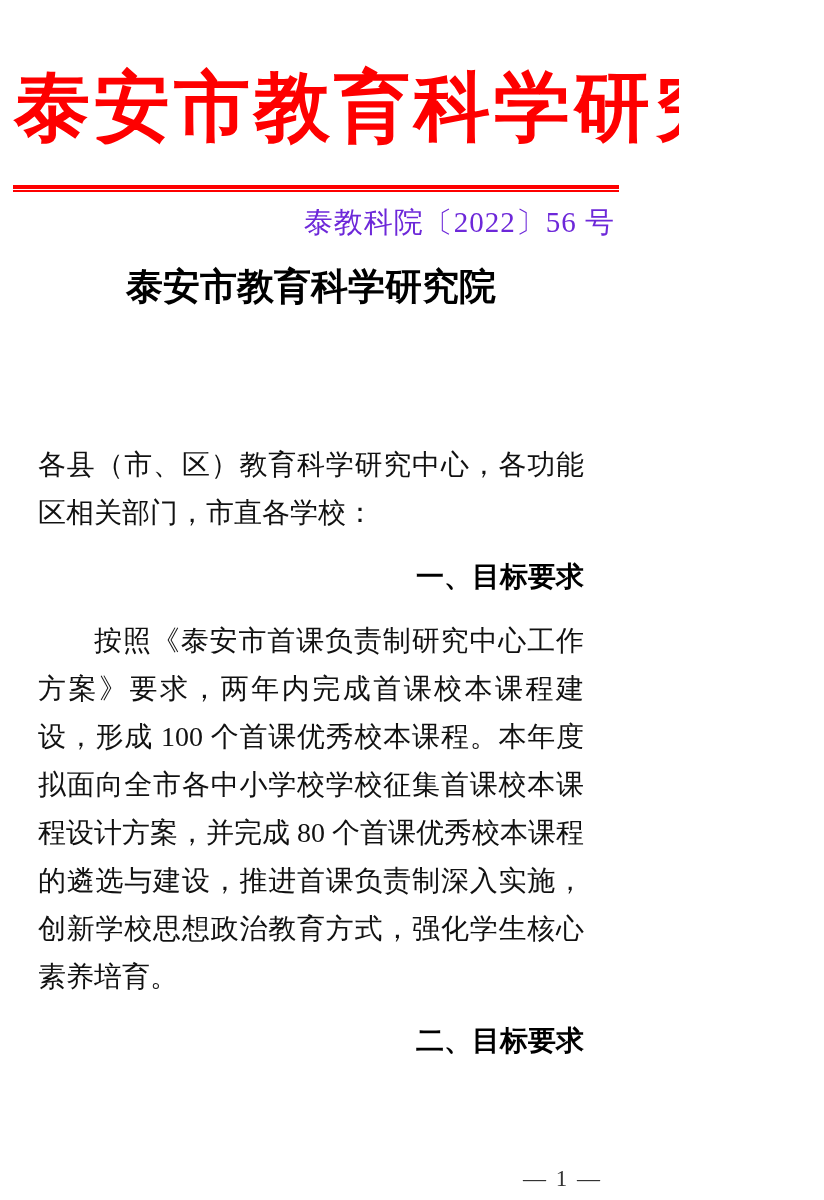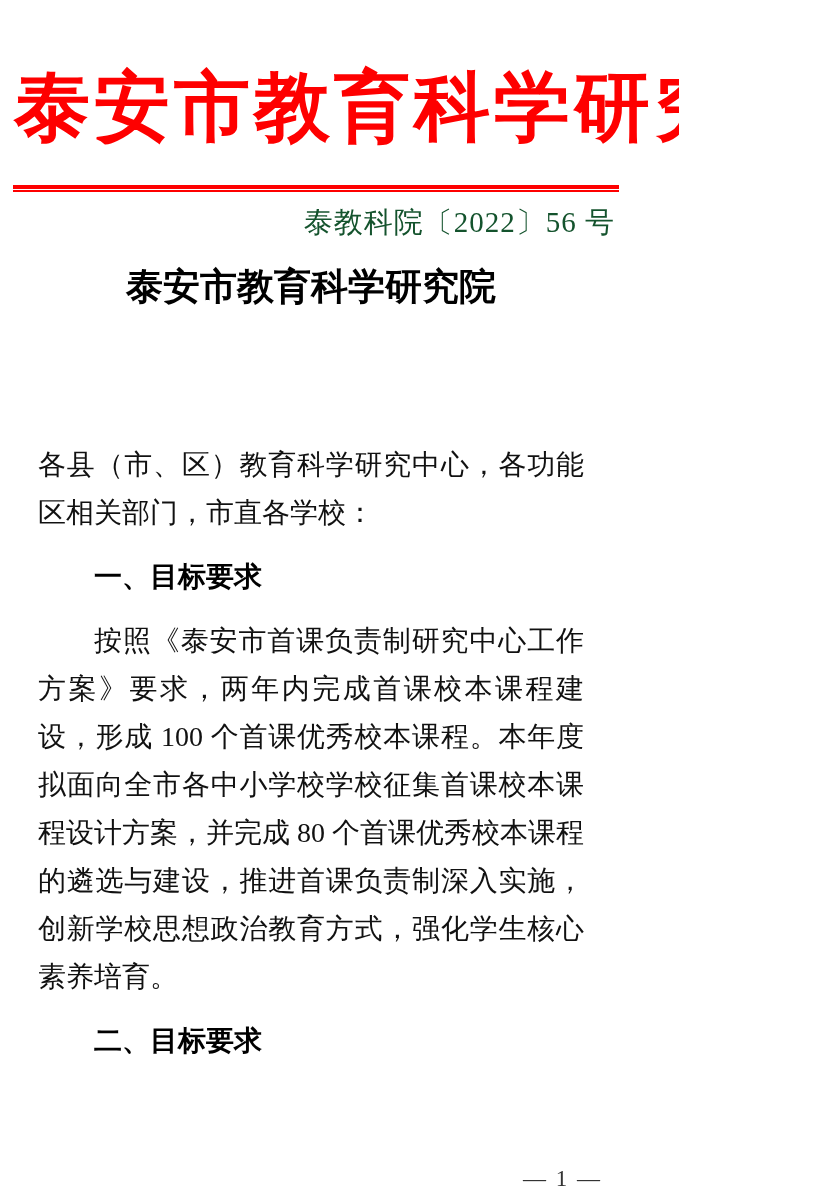--- a/index.html
+++ b/index.html
@@ -41,21 +41,21 @@
   .red-line .thick{height:4px;background:var(--accent-red);}
   .red-line .thin{height:2px;background:var(--accent-red);margin-top:1px;}
   
   .doc-number{
     position:absolute;
     top:202px;
     right:64px;
     font-size:29px;
     letter-spacing:1px;
     line-height:40px;
-    color:#14532d;
+    color:#6d28d9;
   }
   
   .notice-title{
     position:absolute;
     top:262px;
     left:22px;
     right:79px;
     text-align:center;
     font-size:37px;
     font-weight:700;
@@ -74,21 +74,21 @@
     color:#111111;
   }
   .body-text p{margin:16px;}
   .indent{text-indent:2em;}
   .section-heading{
     font-family:"Liberation Sans","DejaVu Sans",sans-serif;
     font-weight:700;
     font-size:28px;
     line-height:48px;
     text-indent:2em;
-    text-align:left;
+    text-align:right;
     color:#000000;
   }
   
   .page-footer{
     position:absolute;
     bottom:8px;
     right:77px;
     font-size:23px;
     letter-spacing:2px;
     color:#333333;

